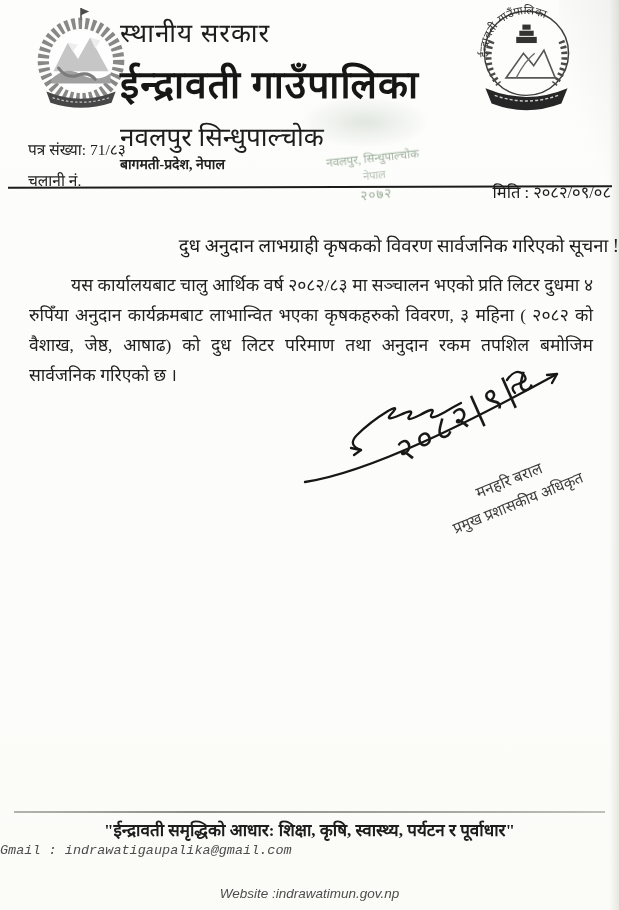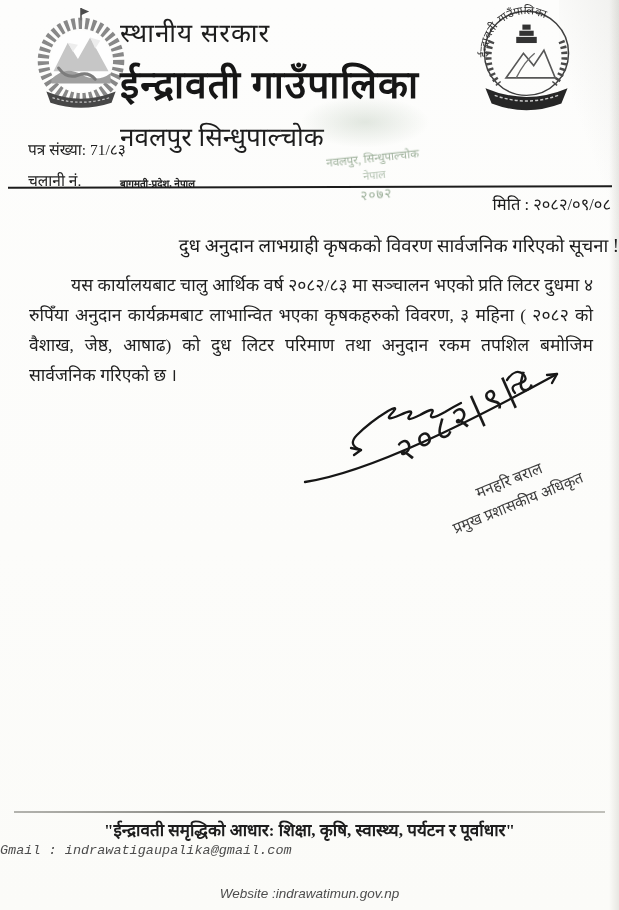--- a/index.html
+++ b/index.html
@@ -27,28 +27,28 @@
   }
 
   
   .logo-left { position: absolute; left: 28px; top: 6px; width: 106px; height: 112px; }
   .logo-right { position: absolute; left: 477px; top: 2px; width: 99px; height: 119px; }
 
   .hdr-center { position: absolute; left: 120px; top: 14px; width: 380px; text-align: left; }
   .hdr-govt { font-size: 26px; color: #1d1d1d; letter-spacing: 1px; }
   .hdr-muni { font-size: 39px; font-weight: 700; color: #161616; margin-top: 6px; letter-spacing: 1px; }
   .hdr-addr { font-size: 26px; color: #1d1d1d; margin-top: 9px; }
-  .hdr-prov { font-size: 10px; font-weight: 700; color: #222; margin-top: 22px; }
+  .hdr-prov { font-size: 14px; font-weight: 700; color: #222; margin-top: 0; }
 
   .ref-block { position: absolute; left: 28px; top: 138px; font-size: 15.5px; color: #1f1f1f; }
   .ref-block .row { margin-bottom: 9px; }
 
   .hdr-rule { position: absolute; left: 8px; top: 186px; width: 604px; height: 2px; background: #1c1c1c; transform: rotate(-0.15deg); }
 
-  .date-line { position: absolute; right: 8px; top: 192px; font-size: 16.5px; color: #1b1b1b; }
+  .date-line { position: absolute; right: 8px; top: 180px; font-size: 16.5px; color: #1b1b1b; }
 
   
   .faint-stamp {
     position: absolute; left: 282px; top: 150px; width: 185px;
     text-align: center; transform: rotate(-6deg);
     color: #7f987c; filter: blur(0.35px); pointer-events: none;
   }
   .faint-stamp .s1 { font-size: 11.5px; opacity: 0.75; }
   .faint-stamp .s2 { font-size: 11px; opacity: 0.6; margin-top: 2px; }
   .faint-stamp .s3 { font-size: 13.5px; opacity: 0.8; margin-top: 3px; letter-spacing: 1px; }

